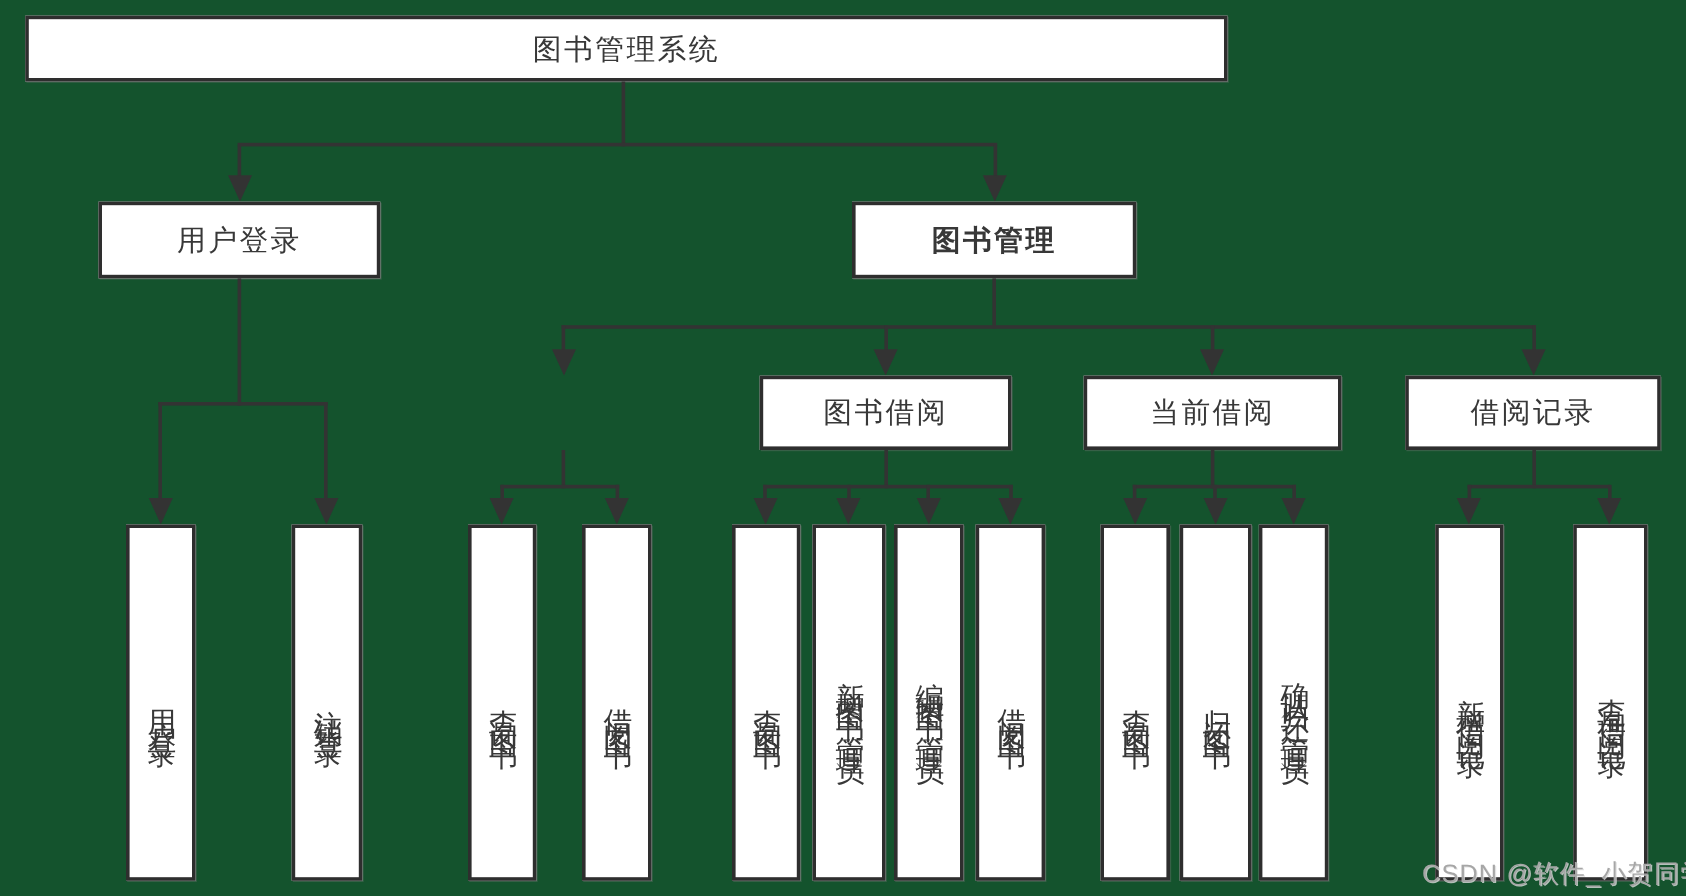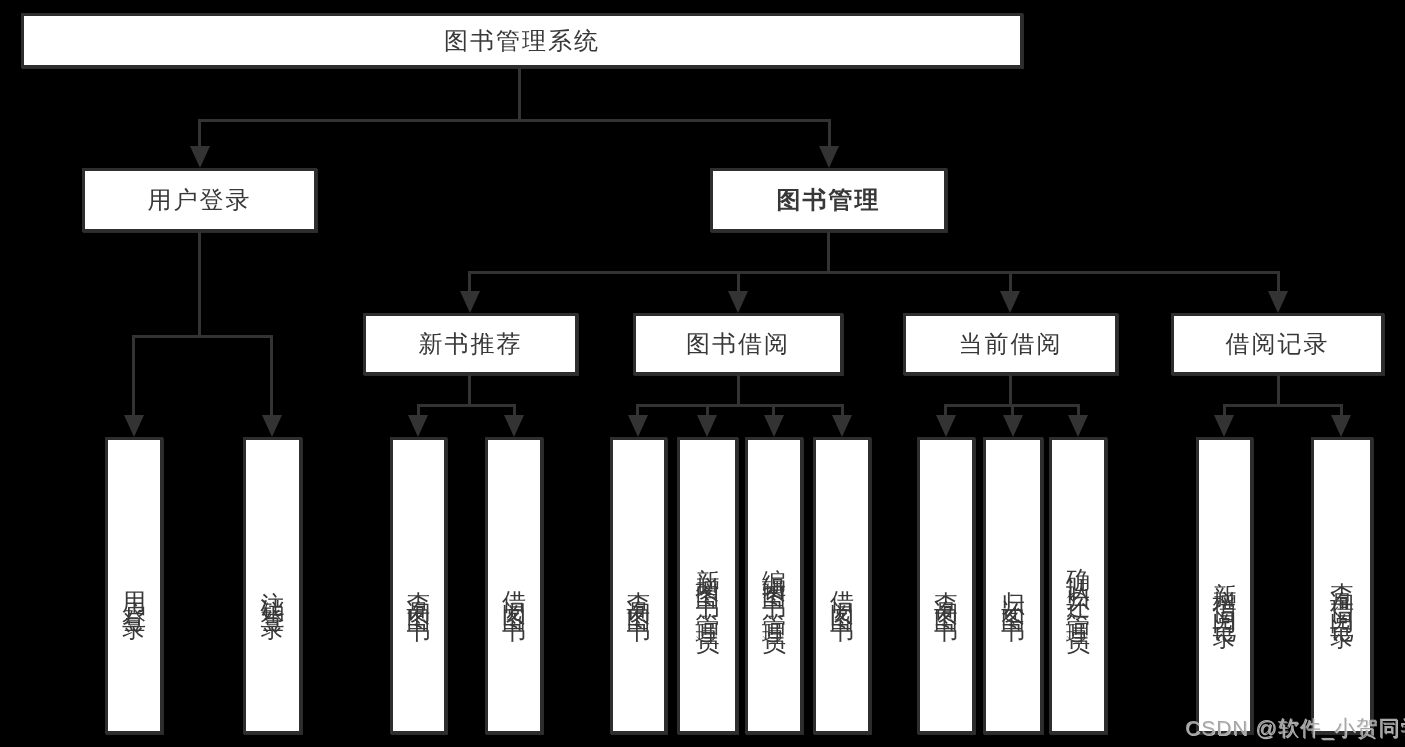--- a/index.html
+++ b/index.html
@@ -3,21 +3,21 @@
 <meta charset="utf-8">
 <style>
   * { box-sizing: border-box; margin: 0; padding: 0; }
   html, body { background: #ffffff; }
   body { font-family: "Liberation Sans", "DejaVu Sans", sans-serif; }
 
   .canvas {
     position: relative;
     width: 1405px;
     height: 747px;
-    background: #000000;
+    background: #14532d;
     overflow: hidden;
   }
 
   
   .node {
     position: absolute;
     background: #ffffff;
     border: 3px solid #2e2e2e;
     color: #383838;
     display: flex;
@@ -94,23 +94,20 @@
   <div class="hline" style="left:468px; top:271px; width:812px;"></div>
   <div class="vline" style="left:468px; top:271px; height:23px;"></div>
   <div class="arrow" style="left:460px; top:291px;"></div>
   <div class="vline" style="left:737px; top:271px; height:23px;"></div>
   <div class="arrow" style="left:728px; top:291px;"></div>
   <div class="vline" style="left:1009px; top:271px; height:23px;"></div>
   <div class="arrow" style="left:1000px; top:291px;"></div>
   <div class="vline" style="left:1277px; top:271px; height:23px;"></div>
   <div class="arrow" style="left:1268px; top:291px;"></div>
 
-  <div class="node" style="left:363px; top:313px; width:215px; height:62px;">
-    <span>新书推荐</span>
-  </div>
   <div class="node" style="left:633px; top:313px; width:210px; height:62px;">
     <span>图书借阅</span>
   </div>
   <div class="node" style="left:903px; top:313px; width:215px; height:62px;">
     <span>当前借阅</span>
   </div>
   <div class="node" style="left:1171px; top:313px; width:213px; height:62px;">
     <span>借阅记录</span>
   </div>
 

